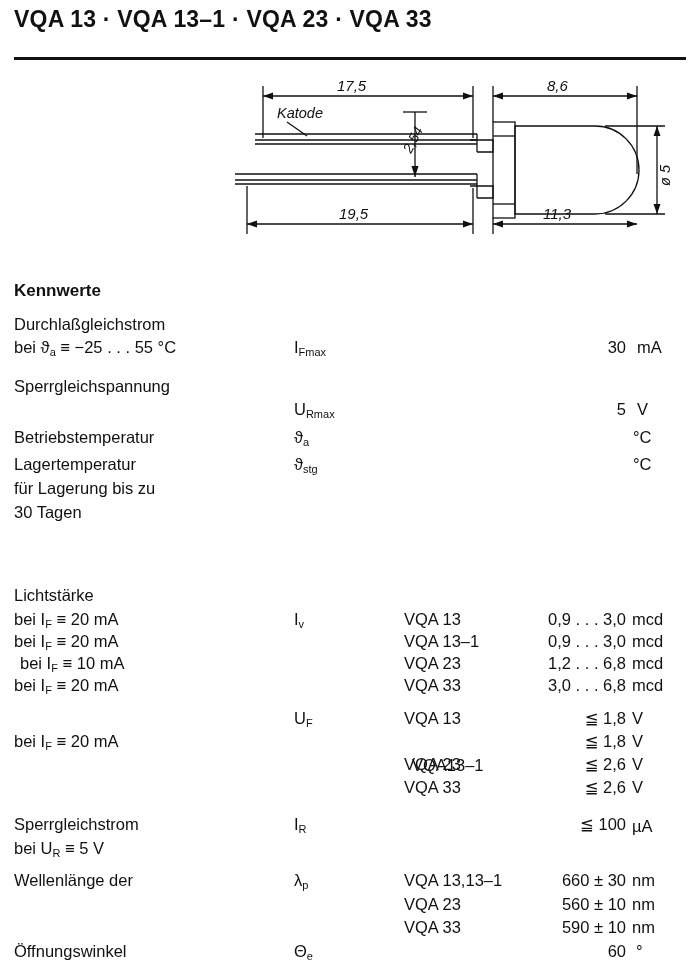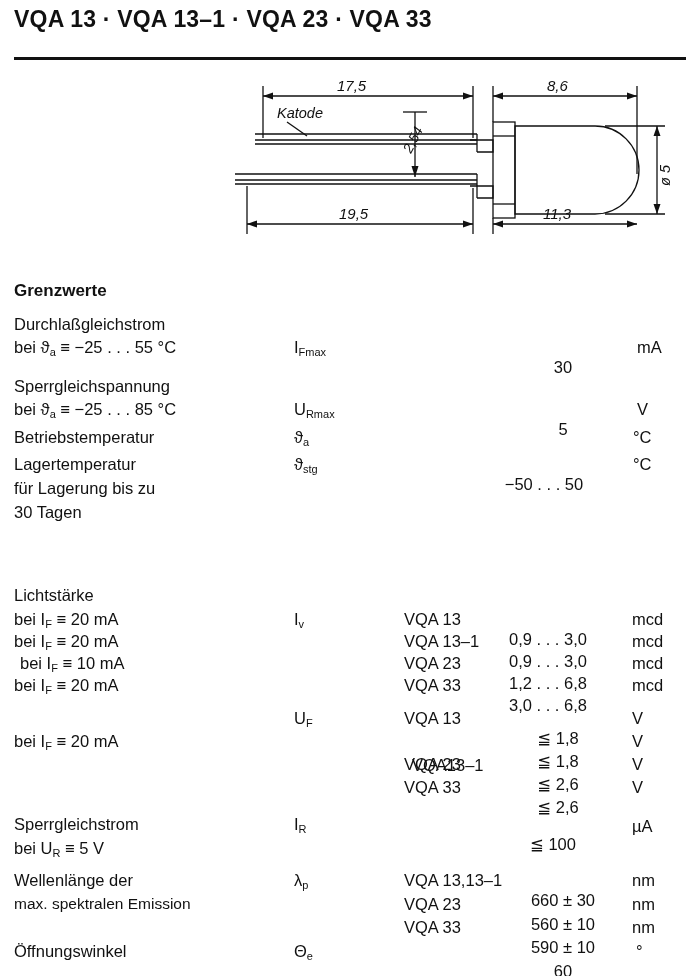--- a/index.html
+++ b/index.html
@@ -66,21 +66,21 @@
     white-space: nowrap;
     line-height: 1.05;
   }
   .txt.small { font-size: 15.5px; }
   .sub {
     font-size: 11px;
     vertical-align: -0.25em;
   }
   .col-sym { font-size: 16.5px; }
   .num { font-size: 16.5px; }
-  .r { text-align: center; margin-top: 20px; }
+  .r { text-align: right; }
 </style>
 </head>
 <body>
 
 <div class="page">
 
   <div class="doc-title">VQA 13 · VQA 13–1 · VQA 23 · VQA 33</div>
   <div class="title-rule"></div>
 
   <div class="drawing">
@@ -149,41 +149,39 @@
         <text x="322" y="13">8,6</text>
         <text x="52" y="40" font-size="14.5">Katode</text>
         <text x="0" y="0" transform="translate(186,76) rotate(-63)" font-size="14">2,54</text>
         <text x="114" y="141">19,5</text>
         <text x="318" y="141">11,3</text>
         <text x="0" y="0" transform="translate(445,108) rotate(-90)" font-size="14.5">ø 5</text>
       </g>
     </svg>
   </div>
 
-  <div class="section-head" style="left:14px; top:281px;">Grenzwerte</div>
+  <div class="section-head" style="left:14px; top:281px;">Kennwerte</div>
 
   <div class="txt" style="left:14px; top:316px;">Durchlaßgleichstrom</div>
   <div class="txt" style="left:14px; top:339px;">bei ϑ<span class="sub">a</span> ≡ −25 . . . 55 °C</div>
   <div class="txt col-sym" style="left:294px; top:339px;">I<span class="sub">Fmax</span></div>
   <div class="txt num r" style="left:500px; top:339px; width:126px;">30</div>
   <div class="txt" style="left:637px; top:339px;">mA</div>
 
   <div class="txt" style="left:14px; top:378px;">Sperrgleichspannung</div>
-  <div class="txt" style="left:14px; top:401px;">bei ϑ<span class="sub">a</span> ≡ −25 . . . 85 °C</div>
   <div class="txt col-sym" style="left:294px; top:401px;">U<span class="sub">Rmax</span></div>
   <div class="txt num r" style="left:500px; top:401px; width:126px;">5</div>
   <div class="txt" style="left:637px; top:401px;">V</div>
 
   <div class="txt" style="left:14px; top:429px;">Betriebstemperatur</div>
   <div class="txt col-sym" style="left:294px; top:429px;">ϑ<span class="sub">a</span></div>
   <div class="txt" style="left:633px; top:429px;">°C</div>
 
   <div class="txt" style="left:14px; top:456px;">Lagertemperatur</div>
   <div class="txt col-sym" style="left:294px; top:456px;">ϑ<span class="sub">stg</span></div>
-  <div class="txt num r" style="left:462px; top:456px; width:164px;">−50 . . . 50</div>
   <div class="txt" style="left:633px; top:456px;">°C</div>
   <div class="txt" style="left:14px; top:480px;">für Lagerung bis zu</div>
   <div class="txt" style="left:14px; top:504px;">30 Tagen</div>
 
 
   <div class="txt" style="left:14px; top:587px;">Lichtstärke</div>
 
   <div class="txt" style="left:14px; top:611px;">bei I<span class="sub">F</span> ≡ 20 mA</div>
   <div class="txt col-sym" style="left:294px; top:611px;">I<span class="sub">v</span></div>
   <div class="txt" style="left:404px; top:611px;">VQA 13</div>
@@ -228,21 +226,20 @@
   <div class="txt num r" style="left:480px; top:816px; width:146px;">≦ 100</div>
   <div class="txt" style="left:632px; top:818px;">µA</div>
   <div class="txt" style="left:14px; top:840px;">bei U<span class="sub">R</span> ≡ 5 V</div>
 
   <div class="txt" style="left:14px; top:872px;">Wellenlänge der</div>
   <div class="txt col-sym" style="left:294px; top:872px;">λ<span class="sub">p</span></div>
   <div class="txt" style="left:404px; top:872px;">VQA 13,13–1</div>
   <div class="txt num r" style="left:500px; top:872px; width:126px;">660 ± 30</div>
   <div class="txt" style="left:632px; top:872px;">nm</div>
 
-  <div class="txt small" style="left:14px; top:896px;">max. spektralen Emission</div>
   <div class="txt" style="left:404px; top:896px;">VQA 23</div>
   <div class="txt num r" style="left:500px; top:896px; width:126px;">560 ± 10</div>
   <div class="txt" style="left:632px; top:896px;">nm</div>
 
   <div class="txt" style="left:404px; top:919px;">VQA 33</div>
   <div class="txt num r" style="left:500px; top:919px; width:126px;">590 ± 10</div>
   <div class="txt" style="left:632px; top:919px;">nm</div>
 
   <div class="txt" style="left:14px; top:943px;">Öffnungswinkel</div>
   <div class="txt col-sym" style="left:294px; top:943px;">Θ<span class="sub">e</span></div>

